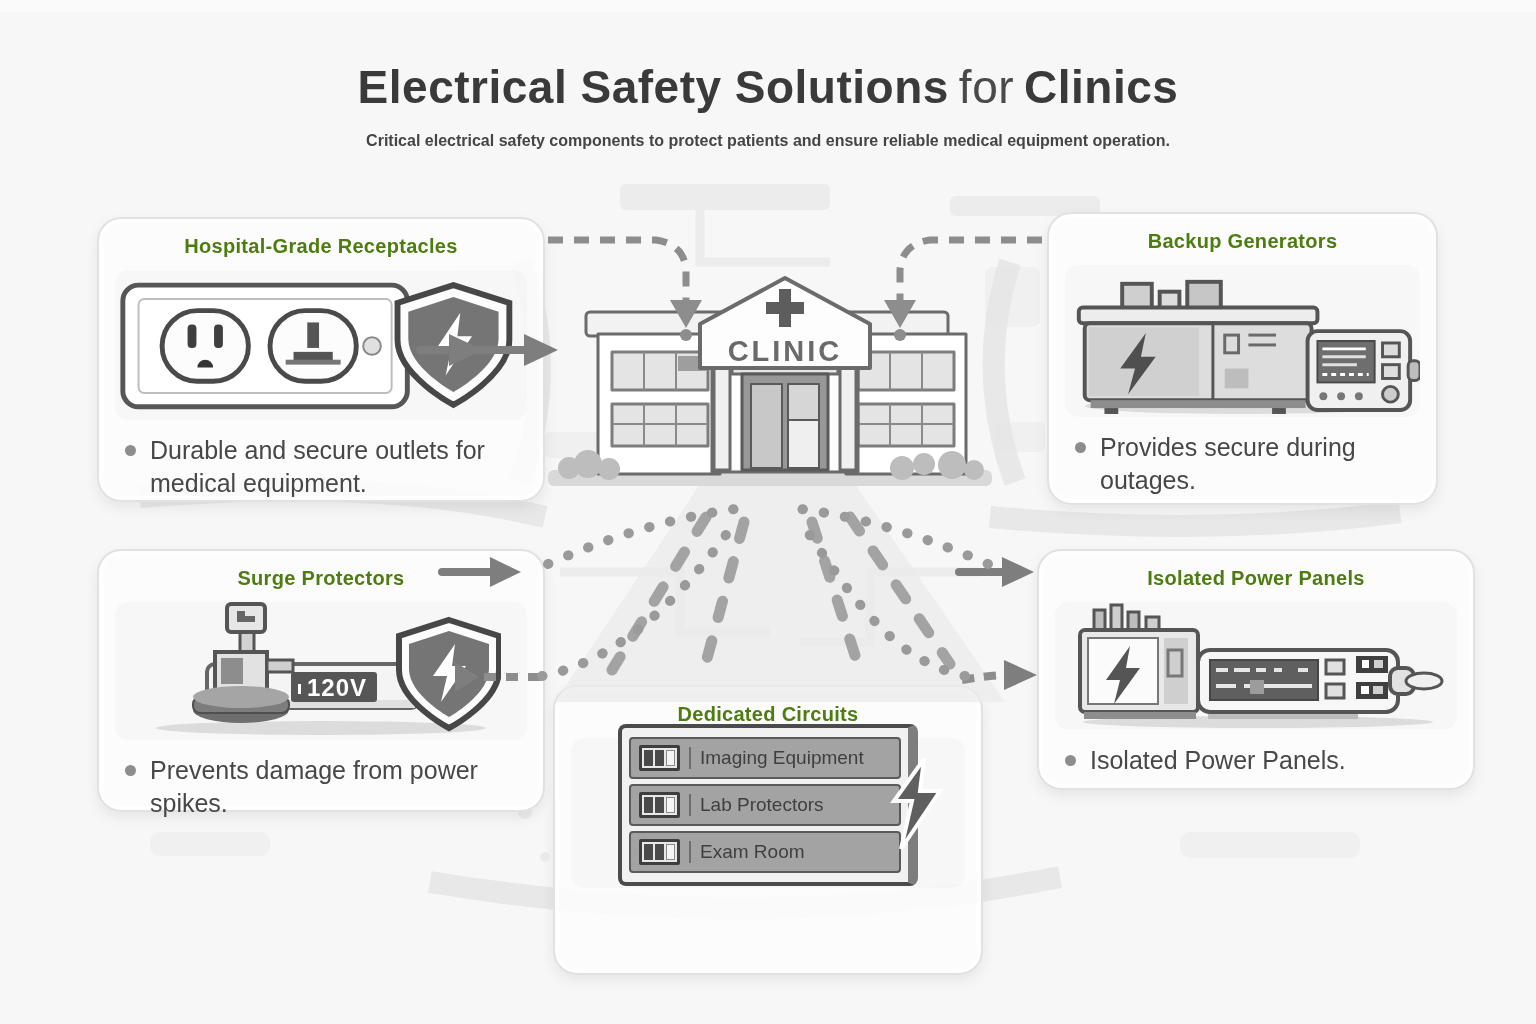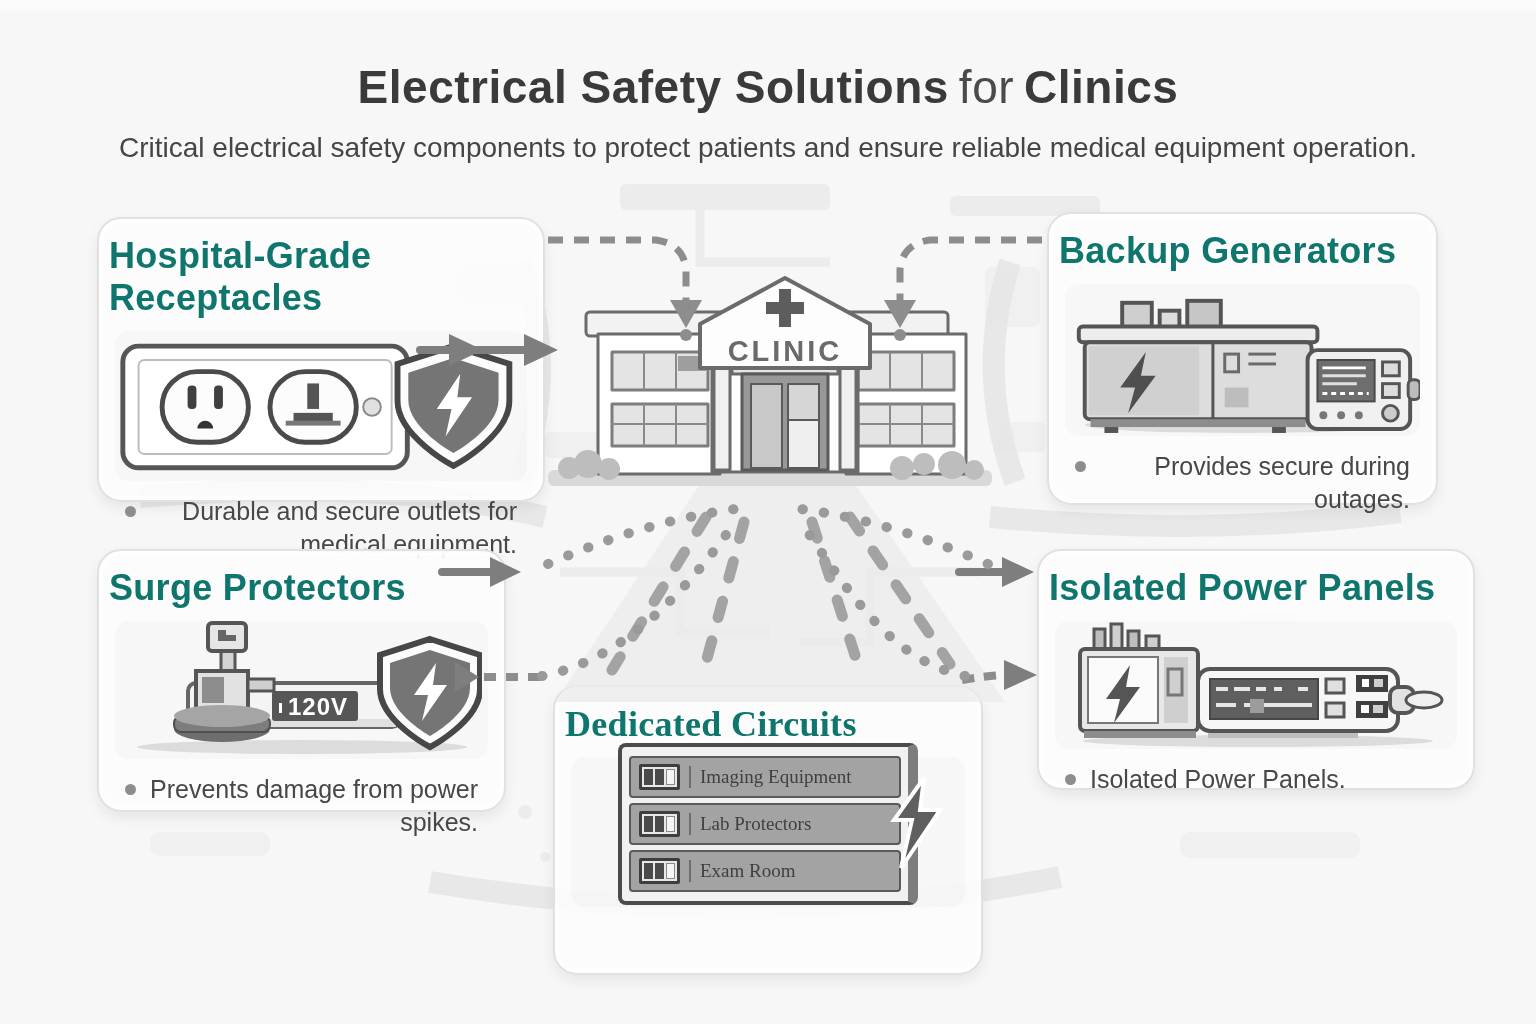--- a/index.html
+++ b/index.html
@@ -11,28 +11,28 @@
   }
   
   .decor{position:absolute;inset:0;z-index:1;pointer-events:none;}
   .connectors{position:absolute;inset:0;z-index:4;pointer-events:none;}
   .panel{position:absolute;z-index:3;background:rgba(252,252,252,.93);
     border:2px solid #e1e1e1;border-radius:24px;
     box-shadow:0 6px 14px rgba(0,0,0,.07), inset 0 0 0 4px rgba(255,255,255,.6);}
   .hdr{position:absolute;top:0;left:0;width:100%;z-index:2;text-align:center;}
   .hdr h1{margin:48px 0 0;font-size:46px;letter-spacing:.5px;color:#3a3a3a;font-weight:700;}
   .hdr h1 .lite{font-weight:400;color:#4a4a4a;margin:0 10px;}
-  .hdr .sub{margin:18px 0 0;font-size:28px;color:#454545;font-weight:400;}
+  .hdr .sub{margin:18px 0 0;font-size:16px;color:#454545;font-weight:700;}
   
-  .ptitle{font-size:36px;font-weight:700;color:#0f766e;
+  .ptitle{text-align:center;font-size:20px;font-weight:700;color:#4d7c0f;
     padding:16px 10px 8px;letter-spacing:.3px;}
   .illus{margin:4px 16px 10px;background:rgba(243,243,243,.55);
     border-radius:14px;display:flex;align-items:flex-end;justify-content:center;overflow:visible;}
   .bullets{padding:4px 26px 16px;}
-  .brow{display:flex;gap:14px;align-items:flex-start;text-align:right;}
+  .brow{display:flex;gap:14px;align-items:flex-start;}
   .bdot{flex:0 0 11px;height:11px;border-radius:50%;background:#8d8d8d;margin-top:11px;}
   .btext{font-size:25px;line-height:1.32;color:#474747;}
   
   .breaker-wrap{position:relative;width:300px;margin:2px auto;}
   .breaker-box{border:4px solid #4b4b4b;border-right:10px solid #7d7d7d;
     border-radius:8px;background:#f1f1f1;padding:4px;}
   .breaker-row{display:flex;align-items:center;gap:9px;background:#a3a3a3;
     border:2px solid #5a5a5a;border-radius:4px;margin:5px 3px;padding:6px 8px;}
   .bswitch{display:flex;gap:2px;border:3px solid #3e3e3e;background:#e8e8e8;
     padding:2px;border-radius:2px;}
@@ -267,21 +267,21 @@
       </svg>
     </div>
     <div class="bullets">
         <div class="brow">
       <span class="bdot"></span>
       <span class="btext">Provides secure during outages.</span>
     </div>
       </div>
   </div>
 
-  <div class="panel" style="left:97px;top:537px;width:409px;height:263px;">
+  <div class="panel" style="left:97px;top:537px;width:448px;height:263px;">
     <div class="ptitle">Surge Protectors</div>
     <div class="illus" style="height:138px;position:relative;">
       <svg width="360" height="138" viewBox="0 0 360 138">
         <ellipse cx="180" cy="126" rx="165" ry="7" fill="#dcdcdc"></ellipse>
         <g>
           <rect x="66" y="62" width="212" height="44" rx="8" fill="#f4f4f4" stroke="#666666" stroke-width="4"></rect>
           <rect x="70" y="98" width="204" height="8" fill="#e0e0e0"></rect>
           <rect x="150" y="70" width="86" height="30" rx="3" fill="#565656"></rect>
           <rect x="157" y="82" width="3" height="10" fill="#ffffff"></rect>
           <rect x="99" y="16" width="14" height="62" fill="#d2d2d2" stroke="#555555" stroke-width="3"></rect>
@@ -356,21 +356,21 @@
       </svg>
     </div>
     <div class="bullets">
         <div class="brow">
       <span class="bdot"></span>
       <span class="btext">Isolated Power Panels.</span>
     </div>
       </div>
   </div>
 
-  <div class="panel" style="left:553px;top:673px;width:430px;height:290px;font-family:Liberation Serif, serif;">
+  <div class="panel" style="left:553px;top:673px;width:430px;height:290px;">
     <div class="ptitle">Dedicated Circuits</div>
     <div class="illus" style="height:150px;">
       <div class="breaker-wrap">
         <div class="breaker-box">
           <div class="breaker-row">
             <span class="bswitch">
                 <i></i>
                 <i></i>
                 <i class="on"></i>
               </span>

